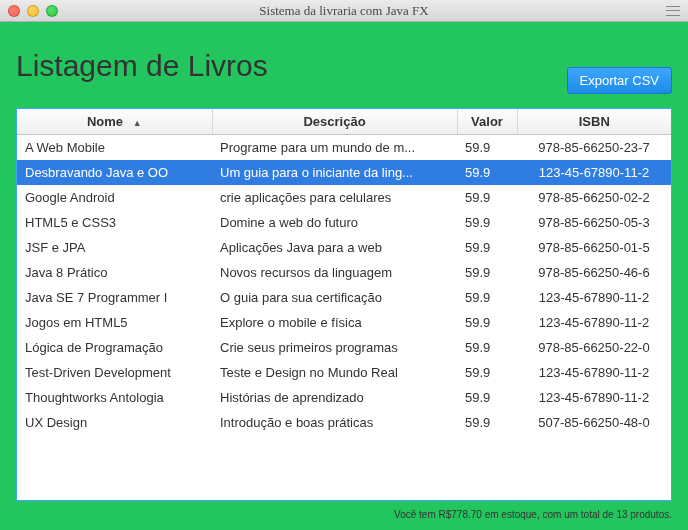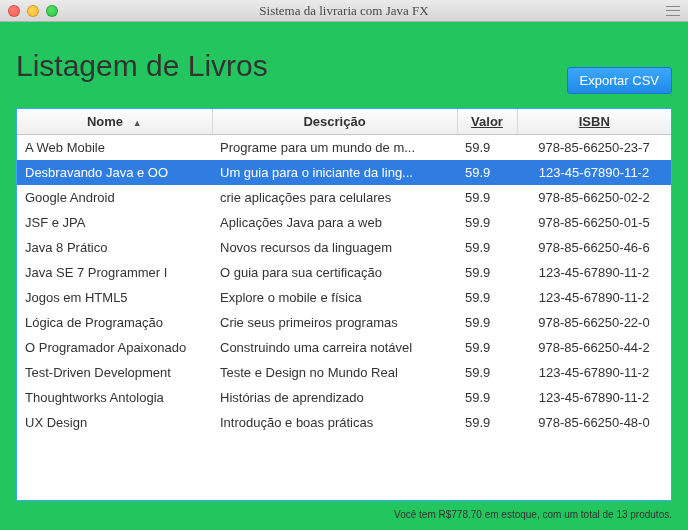--- a/index.html
+++ b/index.html
@@ -115,21 +115,21 @@
       text-overflow: ellipsis;
     }
     tbody tr.selected td {
       background: #2f7de1;
       color: #fff;
     }
     .col-nome { width: 195px; max-width: 195px; }
     .col-desc { width: 245px; max-width: 245px; }
     .col-valor { width: 60px; max-width: 60px; text-align: left; }
     .col-isbn { width: auto; text-align: center; }
-    thead .col-valor, thead .col-isbn { text-align: center; text-decoration: underline; }
+    thead .col-valor, thead .col-isbn { text-align: center; }
     .footer-text {
       text-align: right;
       font-size: 10px;
       color: #333;
       margin-top: 8px;
     }
   </style>
 </head>
 <body>
 
@@ -179,20 +179,26 @@
             <td class="col-valor">59.9</td>
             <td class="col-isbn">123-45-67890-11-2</td>
           </tr>
           <tr>
             <td class="col-nome">Google Android</td>
             <td class="col-desc">crie aplicações para celulares</td>
             <td class="col-valor">59.9</td>
             <td class="col-isbn">978-85-66250-02-2</td>
           </tr>
           <tr>
+            <td class="col-nome">HTML5 e CSS3</td>
+            <td class="col-desc">Domine a web do futuro</td>
+            <td class="col-valor">59.9</td>
+            <td class="col-isbn">978-85-66250-05-3</td>
+          </tr>
+          <tr>
             <td class="col-nome">JSF e JPA</td>
             <td class="col-desc">Aplicações Java para a web</td>
             <td class="col-valor">59.9</td>
             <td class="col-isbn">978-85-66250-01-5</td>
           </tr>
           <tr>
             <td class="col-nome">Java 8 Prático</td>
             <td class="col-desc">Novos recursos da linguagem</td>
             <td class="col-valor">59.9</td>
             <td class="col-isbn">978-85-66250-46-6</td>
@@ -209,41 +215,35 @@
             <td class="col-valor">59.9</td>
             <td class="col-isbn">123-45-67890-11-2</td>
           </tr>
           <tr>
             <td class="col-nome">Lógica de Programação</td>
             <td class="col-desc">Crie seus primeiros programas</td>
             <td class="col-valor">59.9</td>
             <td class="col-isbn">978-85-66250-22-0</td>
           </tr>
           <tr>
-            <td class="col-nome">O Programador Apaixonado</td>
-            <td class="col-desc">Construindo uma carreira notável</td>
-            <td class="col-valor">59.9</td>
-            <td class="col-isbn">978-85-66250-44-2</td>
-          </tr>
-          <tr>
             <td class="col-nome">Test-Driven Development</td>
             <td class="col-desc">Teste e Design no Mundo Real</td>
             <td class="col-valor">59.9</td>
             <td class="col-isbn">123-45-67890-11-2</td>
           </tr>
           <tr>
             <td class="col-nome">Thoughtworks Antologia</td>
             <td class="col-desc">Histórias de aprendizado</td>
             <td class="col-valor">59.9</td>
             <td class="col-isbn">123-45-67890-11-2</td>
           </tr>
           <tr>
             <td class="col-nome">UX Design</td>
             <td class="col-desc">Introdução e boas práticas</td>
             <td class="col-valor">59.9</td>
-            <td class="col-isbn">978-85-66250-48-0</td>
+            <td class="col-isbn">507-85-66250-48-0</td>
           </tr>
         </tbody>
     </table>
   </div>
 
   <div class="footer-text">Você tem R$778.70 em estoque, com um total de 13 produtos.</div>
 </div>
 
 </body></html>

